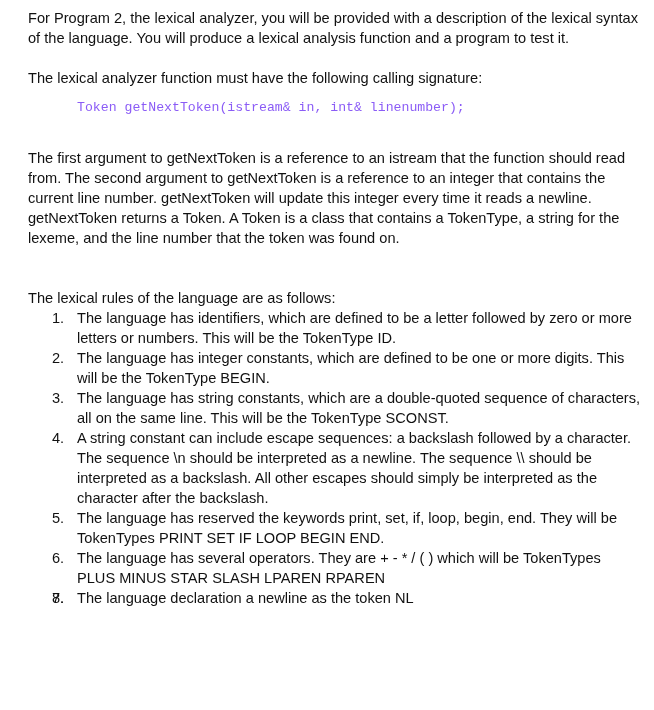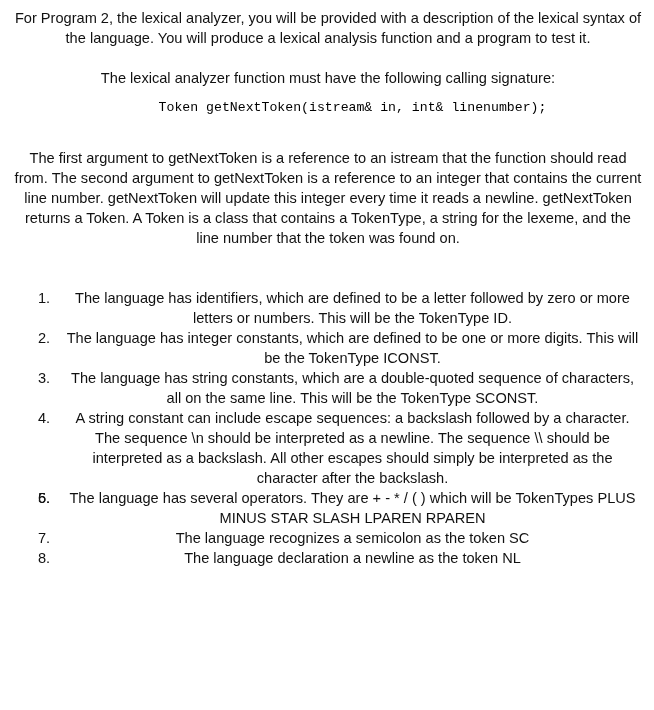--- a/index.html
+++ b/index.html
@@ -1,48 +1,49 @@
 <!DOCTYPE html>
 <html><head>
 <meta charset="utf-8">
 <style>
   html, body { margin: 0; padding: 0; background: #ffffff; }
   body {
     width: 654px; height: 710px; overflow: hidden;
     font-family: "Liberation Sans", sans-serif;
     font-size: 14.6px; color: #111111; line-height: 20px;
   }
-  .page { position: relative; padding: 8px 12px 0 14px; text-align: center; }
+  .page { position: relative; padding: 8px 12px 0 28px; }
   p { margin: 0; }
   .gap { height: 20px; }
   .code {
     font-family: "Liberation Mono", monospace;
-    font-size: 13.2px; color: #000000;
+    font-size: 13.2px; color: #8b5cf6;
     padding-left: 49px; margin-top: 10px; margin-bottom: 10px;
     line-height: 20px;
   }
   ol { margin: 0; padding: 0; list-style: none; }
   ol li { position: relative; padding-left: 49px; }
   ol li .num { position: absolute; left: 24px; top: 0; }
 </style>
 </head>
 <body>
 
 <div class="page">
   <p>For Program 2, the lexical analyzer, you will be provided with a description of the lexical syntax of the language. You will produce a lexical analysis function and a program to test it.</p>
   <div class="gap"></div>
   <p>The lexical analyzer function must have the following calling signature:</p>
   <div class="code">Token getNextToken(istream&amp; in, int&amp; linenumber);</div>
   <div class="gap"></div>
   <p>The first argument to getNextToken is a reference to an istream that the function should read from. The second argument to getNextToken is a reference to an integer that contains the current line number. getNextToken will update this integer every time it reads a newline. getNextToken returns a Token. A Token is a class that contains a TokenType, a string for the lexeme, and the line number that the token was found on.</p>
   <div class="gap"></div>
   <div class="gap"></div>
+  <p>The lexical rules of the language are as follows:</p>
   <ol>
     <li><span class="num">1.</span><span>The language has identifiers, which are defined to be a letter followed by zero or more letters or numbers. This will be the TokenType ID.</span></li>
-    <li><span class="num">2.</span><span>The language has integer constants, which are defined to be one or more digits. This will be the TokenType ICONST.</span></li>
+    <li><span class="num">2.</span><span>The language has integer constants, which are defined to be one or more digits. This will be the TokenType BEGIN.</span></li>
     <li><span class="num">3.</span><span>The language has string constants, which are a double-quoted sequence of characters, all on the same line. This will be the TokenType SCONST.</span></li>
     <li><span class="num">4.</span><span>A string constant can include escape sequences: a backslash followed by a character. The sequence \n should be interpreted as a newline. The sequence \\ should be interpreted as a backslash. All other escapes should simply be interpreted as the character after the backslash.</span></li>
-    <li><span class="num">5.</span></li>
+    <li><span class="num">5.</span><span>The language has reserved the keywords print, set, if, loop, begin, end. They will be TokenTypes PRINT SET IF LOOP BEGIN END.</span></li>
     <li><span class="num">6.</span><span>The language has several operators. They are + - * / ( )  which will be TokenTypes PLUS MINUS STAR SLASH LPAREN RPAREN</span></li>
-    <li><span class="num">7.</span><span>The language recognizes a semicolon as the token SC</span></li>
+    <li><span class="num">7.</span></li>
     <li><span class="num">8.</span><span>The language declaration a newline as the token NL</span></li>
   </ol>
 </div>
 
 </body></html>

